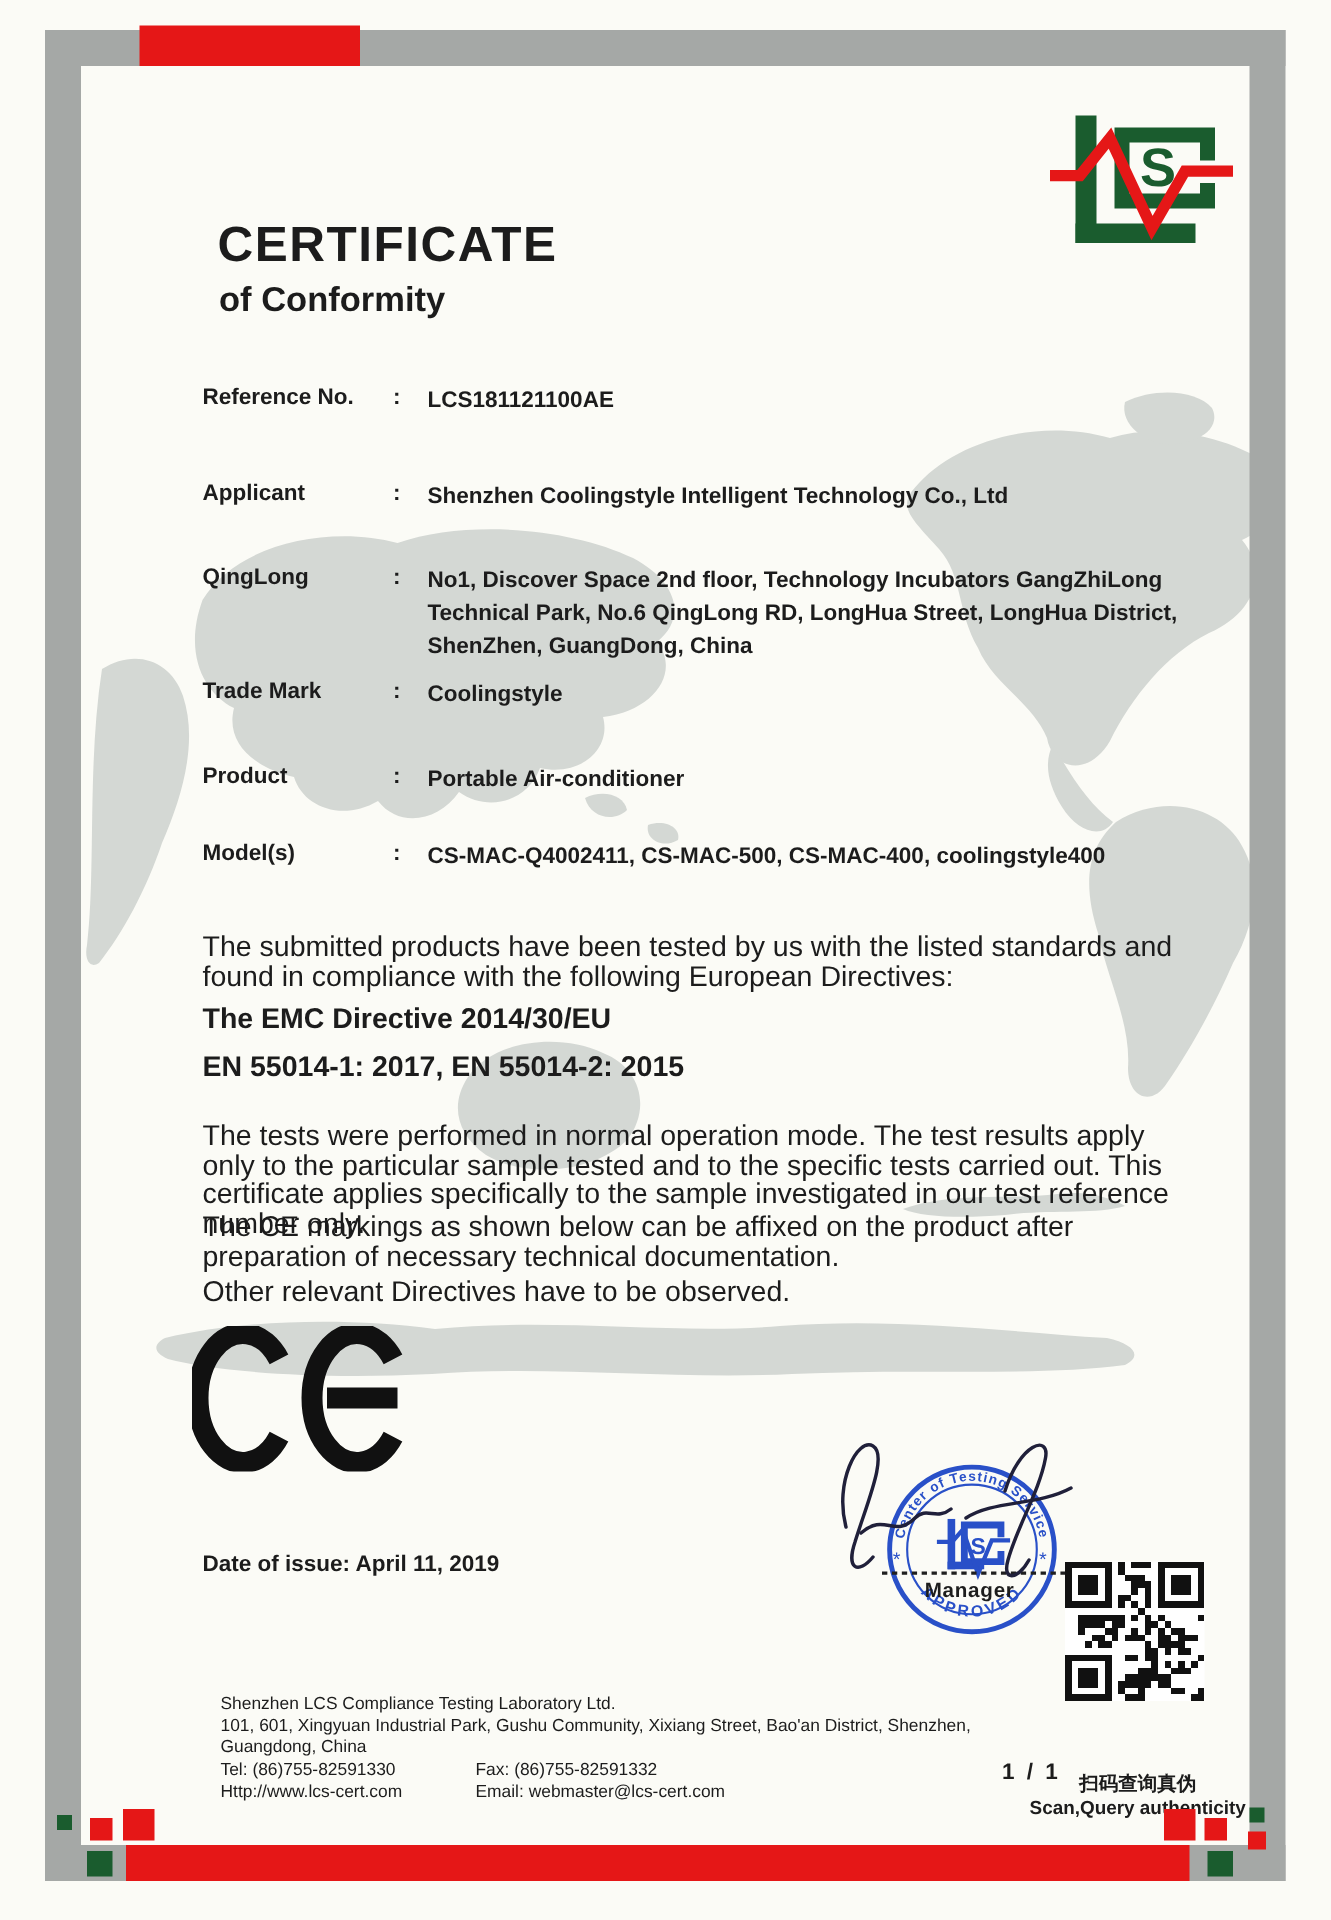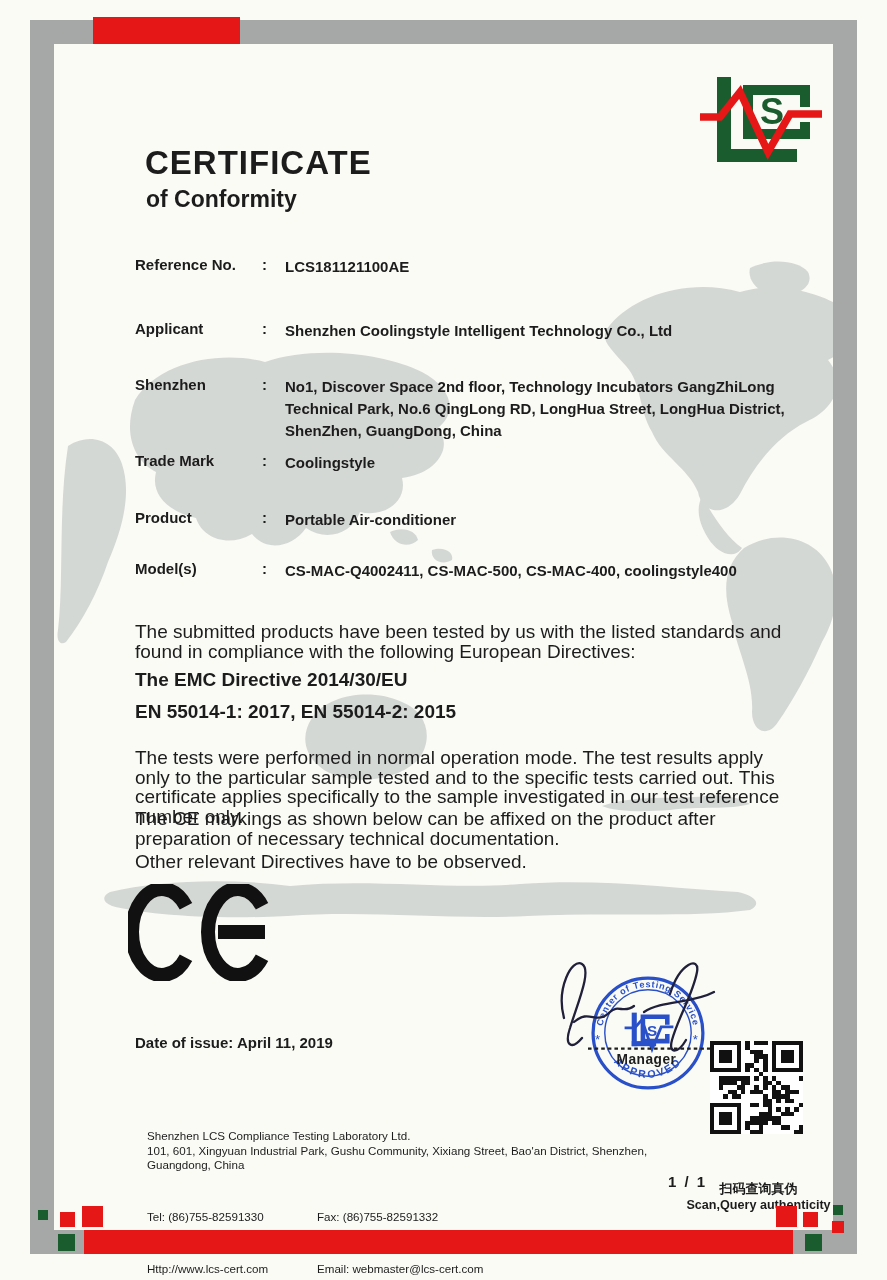--- a/index.html
+++ b/index.html
@@ -49,21 +49,21 @@
   .stamp{position:absolute;left:588px;top:974px;z-index:2;}
   .sig{position:absolute;left:552px;top:950px;z-index:2;}
   .qr{position:absolute;left:710px;top:1041px;z-index:2;background:#fff;}
   .qr-cap{position:absolute;left:676px;top:1136px;width:165px;text-align:center;z-index:2;margin-top:45px;}
   .qr-cap .cn{font-size:13px;font-weight:bold;line-height:16px;}
   .qr-cap .en{font-size:12.6px;font-weight:bold;line-height:16px;}
   .page-num{position:absolute;left:668px;top:1173px;font-size:15px;font-weight:bold;letter-spacing:2px;z-index:2;}
 
   
   .footer{position:absolute;left:147px;top:1129px;font-size:11.6px;line-height:14.7px;z-index:2;}
-  .fcol1{display:inline-block;width:170px;margin-top:37px;}
+  .fcol1{display:inline-block;width:170px;}
 </style>
 </head>
 <body>
 
 <div class="page">
 
   <svg class="map" width="810" height="770" viewBox="0 0 810 770">
     <g fill="#d4d8d4" stroke="none">
       <path d="M560 75 C585 45 640 28 690 42 C730 30 775 44 800 62 C812 80 800 100 778 110 C795 130 788 158 756 172 C728 186 705 214 690 244 C676 268 652 264 648 242 C638 218 612 206 602 182 C588 158 592 134 576 116 C558 96 548 88 560 75 Z"></path>
       <path d="M652 246 C664 268 676 286 692 298 C684 310 668 304 658 288 C648 272 646 258 652 246 Z"></path>
@@ -108,21 +108,21 @@
   <div class="title">CERTIFICATE</div>
   <div class="subtitle">of Conformity</div>
 
   <div class="frow" style="top:256px;">
     <span class="f-label">Reference No.</span><span class="f-colon">:</span><span class="f-value">LCS181121100AE</span>
   </div>
   <div class="frow" style="top:320px;">
     <span class="f-label">Applicant</span><span class="f-colon">:</span><span class="f-value">Shenzhen Coolingstyle Intelligent Technology Co., Ltd</span>
   </div>
   <div class="frow" style="top:376px;">
-    <span class="f-label">Shenzhen</span><span class="f-colon">:</span><span class="f-value">No1, Discover Space 2nd floor, Technology Incubators GangZhiLong Technical Park, No.6 QingLong RD, LongHua Street, LongHua District, ShenZhen, GuangDong, China</span>
+    <span class="f-label">QingLong</span><span class="f-colon">:</span><span class="f-value">No1, Discover Space 2nd floor, Technology Incubators GangZhiLong Technical Park, No.6 QingLong RD, LongHua Street, LongHua District, ShenZhen, GuangDong, China</span>
   </div>
   <div class="frow" style="top:452px;">
     <span class="f-label">Trade Mark</span><span class="f-colon">:</span><span class="f-value">Coolingstyle</span>
   </div>
   <div class="frow" style="top:509px;">
     <span class="f-label">Product</span><span class="f-colon">:</span><span class="f-value">Portable Air-conditioner</span>
   </div>
   <div class="frow" style="top:560px;">
     <span class="f-label">Model(s)</span><span class="f-colon">:</span><span class="f-value">CS-MAC-Q4002411, CS-MAC-500, CS-MAC-400, coolingstyle400</span>
   </div>

